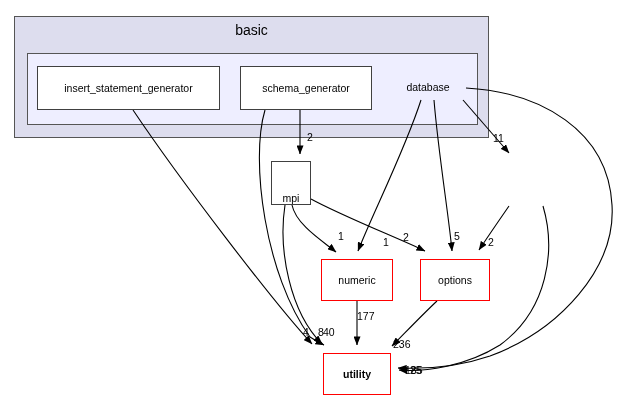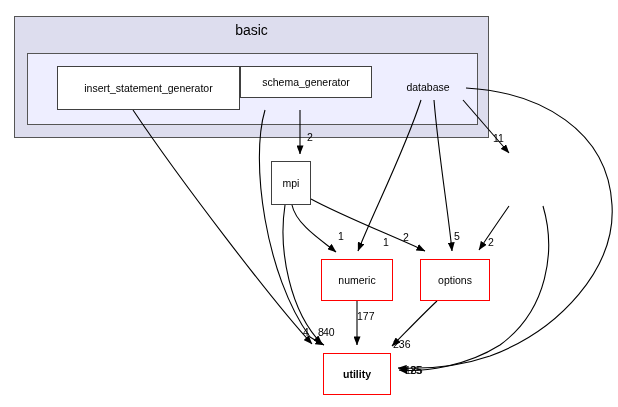--- a/index.html
+++ b/index.html
@@ -123,33 +123,33 @@
       <path d="M 357,301 L 357,345"></path>
 
       <path d="M 437,301 C 422,315 404,334 392,346"></path>
 
       <path d="M 466,88 C 540,92 608,130 612,205 C 616,268 560,330 490,356 C 455,368 420,369 398,368"></path>
 
       <path d="M 543,206 C 556,250 548,310 500,345 C 465,367 424,372 399,370"></path>
     </g>
   </svg>
 
-  <div class="node boxed-dark" style="left:37px; top:66px; width:183px; height:44px;margin-left:20px;">
+  <div class="node boxed-dark" style="left:37px; top:66px; width:183px; height:44px;">
     <span>insert_statement_generator</span>
   </div>
 
-  <div class="node boxed-dark" style="left:240px; top:66px; width:132px; height:32px;">
+  <div class="node boxed-dark" style="left:240px; top:66px; width:132px; height:44px;">
     <span>schema_generator</span>
   </div>
 
   <div class="node plain" style="left:390px; top:76px; width:76px; height:22px;">
     <span>database</span>
   </div>
 
-  <div class="node boxed-dark" style="left:271px; top:161px; width:40px; height:44px;">
+  <div class="node boxed-dark" style="left:271px; top:161px; width:40px; height:44px;align-items:flex-end;">
     <span>mpi</span>
   </div>
 
 
   <div class="node boxed-red" style="left:321px; top:259px; width:72px; height:42px;">
     <span>numeric</span>
   </div>
 
   <div class="node boxed-red" style="left:420px; top:259px; width:70px; height:42px;">
     <span>options</span>

